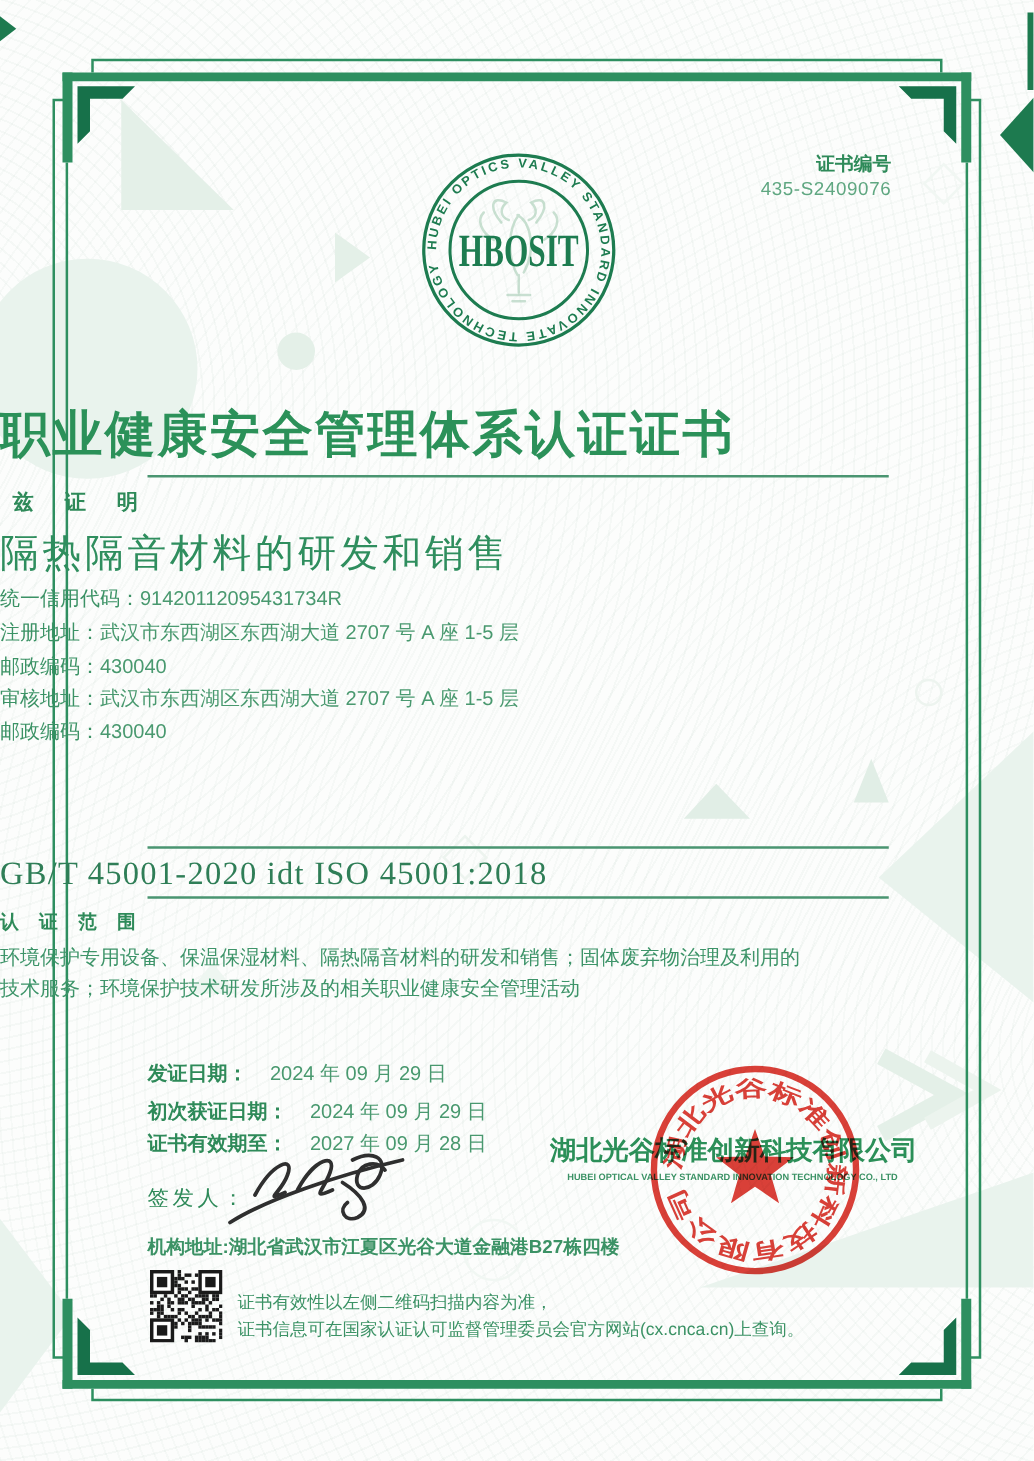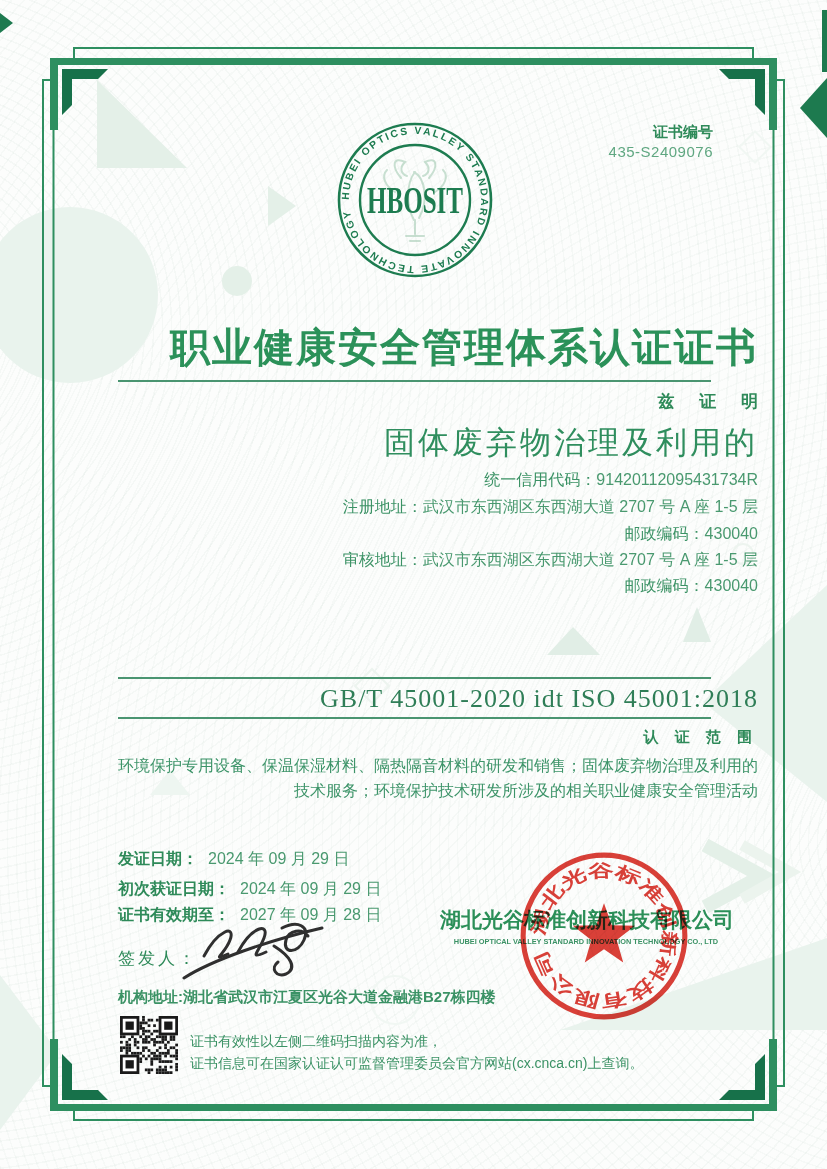--- a/index.html
+++ b/index.html
@@ -6,38 +6,38 @@
   .page{
     position:relative;width:827px;height:1169px;overflow:hidden;
     font-family:"Liberation Sans",sans-serif;
     background-color:#fcfdfc;
     background-image:
       repeating-radial-gradient(circle at -12% 28%, rgba(150,182,164,.07) 0 1.5px, transparent 1.5px 9px),
       repeating-radial-gradient(circle at 112% 72%, rgba(150,182,164,.06) 0 1.5px, transparent 1.5px 9px);
   }
   .layer{position:absolute;inset:0;}
   .abs{position:absolute;}
-  .centered{left:0;width:758px;text-align:right;}
+  .centered{left:0;width:758px;text-align:left;}
   .g-mid{color:#3b9265;}
   .g-val{color:#49996f;}
   .rule{position:absolute;left:118px;width:593px;height:2px;background:#4a9571;}
   .cert-no{top:122px;right:114px;text-align:right;line-height:20px;}
   .cert-no .lbl{font-size:15px;font-weight:bold;color:#2e8a59;}
   .cert-no .num{font-size:15px;color:#5fa781;letter-spacing:.5px;}
   .title{top:320px;font-size:40px;font-weight:bold;color:#2b9159;letter-spacing:2px;}
   .certify{top:390px;font-size:17px;font-weight:bold;color:#2e8a59;letter-spacing:10px;padding-left:10px;}
   .company-name{top:422px;font-size:31px;color:#2f8e5e;font-weight:500;letter-spacing:3px;}
   .info-line{font-size:16px;line-height:16px;}
   .std-heading{top:649px;font-size:18px;font-weight:bold;color:#2e8a59;letter-spacing:1px;}
   .gbt{top:684px;font-size:26px;color:#2f7e57;font-family:"Liberation Serif",serif;letter-spacing:1px;}
   .scope-title{top:728px;font-size:15px;font-weight:bold;color:#2e8a59;letter-spacing:6px;}
   .scope{font-size:16px;color:#3d9469;}
   .date-row{position:absolute;left:118px;font-size:16px;white-space:nowrap;}
   .date-row .lbl{font-weight:bold;color:#2e8a59;margin-right:10px;}
-  .date-row .val{color:#49996f;}
+  .date-row .val{color:#49996f;margin-left:8px;}
   .signer-label{top:947px;left:118px;font-size:17px;font-weight:normal;color:#2e8a59;letter-spacing:3px;}
   .issuer{top:906px;left:440px;width:292px;text-align:center;}
   .issuer .zh{font-size:21px;font-weight:bold;color:#2b8f58;white-space:nowrap;}
   .issuer .en{margin-top:3px;font-size:8px;font-weight:bold;color:#3b9265;white-space:nowrap;transform:scale(.92);transform-origin:center;}
   .org-address{top:988px;left:118px;font-size:15px;font-weight:600;color:#3b9265;}
   .qr-box{top:1016px;left:120px;width:58px;height:58px;}
   .disclaimer{top:1030px;left:190px;font-size:14px;line-height:22px;color:#3b9265;}
   .seal-svg{top:849px;left:517px;width:174px;height:174px;mix-blend-mode:multiply;opacity:.92;pointer-events:none;}
   .logo-svg{top:120px;left:335px;width:160px;height:160px;}
   .sig-svg{top:912px;left:178px;width:150px;height:82px;}
@@ -130,21 +130,21 @@
       <path id="logoRing" d="M14,80 A66,66 0 1 1 146,80 A66,66 0 1 1 14,80" fill="none"></path>
     </defs>
 
     <text x="80" y="93" text-anchor="middle" font-family="Liberation Serif, serif" font-weight="bold" font-size="37" fill="#1d7c50" textLength="96" lengthAdjust="spacingAndGlyphs">HBOSIT</text>
   </svg>
 
   <div class="abs centered title">职业健康安全管理体系认证证书</div>
   <div class="rule" style="top:380px;"></div>
   <div class="abs centered certify">兹 证 明</div>
 
-  <div class="abs centered company-name">固体废弃物治理及利用的</div>
+  <div class="abs centered company-name">隔热隔音材料的研发和销售</div>
   <div class="abs centered info-line" style="top:472px;">
     <span class="g-mid">统一信用代码：</span><span class="g-val">91420112095431734R</span>
   </div>
   <div class="abs centered info-line" style="top:499px;">
     <span class="g-mid">注册地址：</span><span class="g-val">武汉市东西湖区东西湖大道 2707 号 A 座 1-5 层</span>
   </div>
   <div class="abs centered info-line" style="top:526px;">
     <span class="g-mid">邮政编码：</span><span class="g-val">430040</span>
   </div>
   <div class="abs centered info-line" style="top:552px;">

